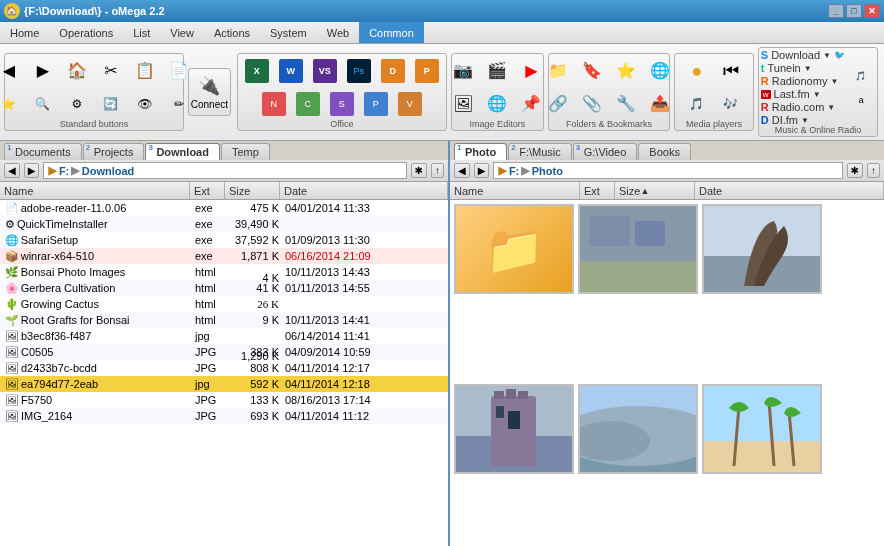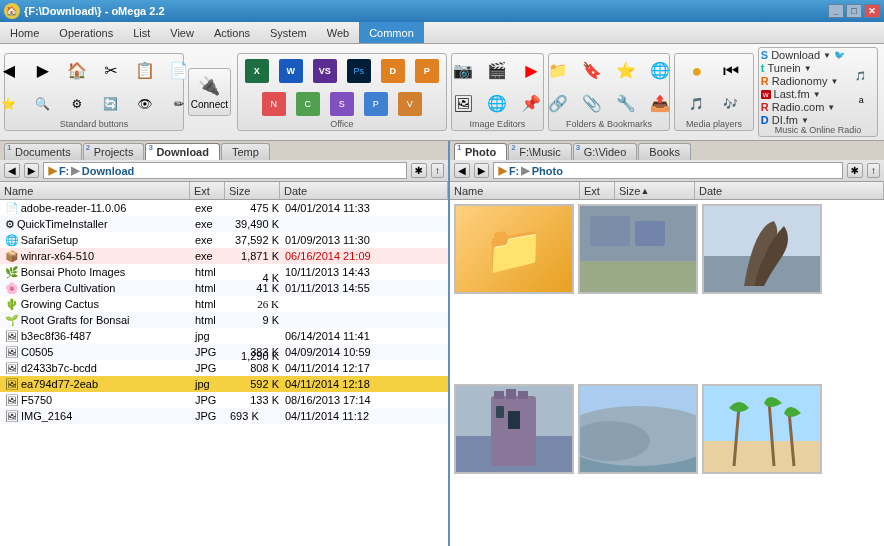--- a/index.html
+++ b/index.html
@@ -618,20 +618,21 @@
         <div class="file-cell" style="width:55px;text-align:right;font-family:Liberation Serif, serif;">26 K</div>
       </div>
 
       <div class="file-row alt">
         <div class="file-cell" style="width:190px;display:flex;align-items:center;">
           <span style="font-size:11px;margin-right:2px;color:#e07820;">🌱</span>
           <span>Root Grafts for Bonsai</span>
         </div>
         <div class="file-cell" style="width:35px;">html</div>
         <div class="file-cell" style="width:55px;text-align:right;">9 K</div>
+        <div class="file-cell" style="flex:1;">10/11/2013 14:41</div>
       </div>
 
       <div class="file-row">
         <div class="file-cell" style="width:190px;display:flex;align-items:center;">
           <span style="font-size:11px;margin-right:2px;">🖼</span>
           <span>b3ec8f36-f487</span>
         </div>
         <div class="file-cell" style="width:35px;">jpg</div>
         <div class="file-cell" style="width:55px;text-align:right;margin-top:39px;">1,290 K</div>
         <div class="file-cell" style="flex:1;">06/14/2014 11:41</div>
@@ -676,21 +677,21 @@
         <div class="file-cell" style="width:55px;text-align:right;">133 K</div>
         <div class="file-cell" style="flex:1;">08/16/2013 17:14</div>
       </div>
 
       <div class="file-row alt">
         <div class="file-cell" style="width:190px;display:flex;align-items:center;">
           <span style="font-size:11px;margin-right:2px;">🖼</span>
           <span>IMG_2164</span>
         </div>
         <div class="file-cell" style="width:35px;">JPG</div>
-        <div class="file-cell" style="width:55px;">693 K</div>
+        <div class="file-cell" style="width:55px;text-align:right;">693 K</div>
         <div class="file-cell" style="flex:1;">04/11/2014 11:12</div>
       </div>
     </div>
   </div>
 
   <div class="right-panel">
 
     <div class="tab-bar">
       <div class="tab active">
         <span class="tab-num">1</span>

